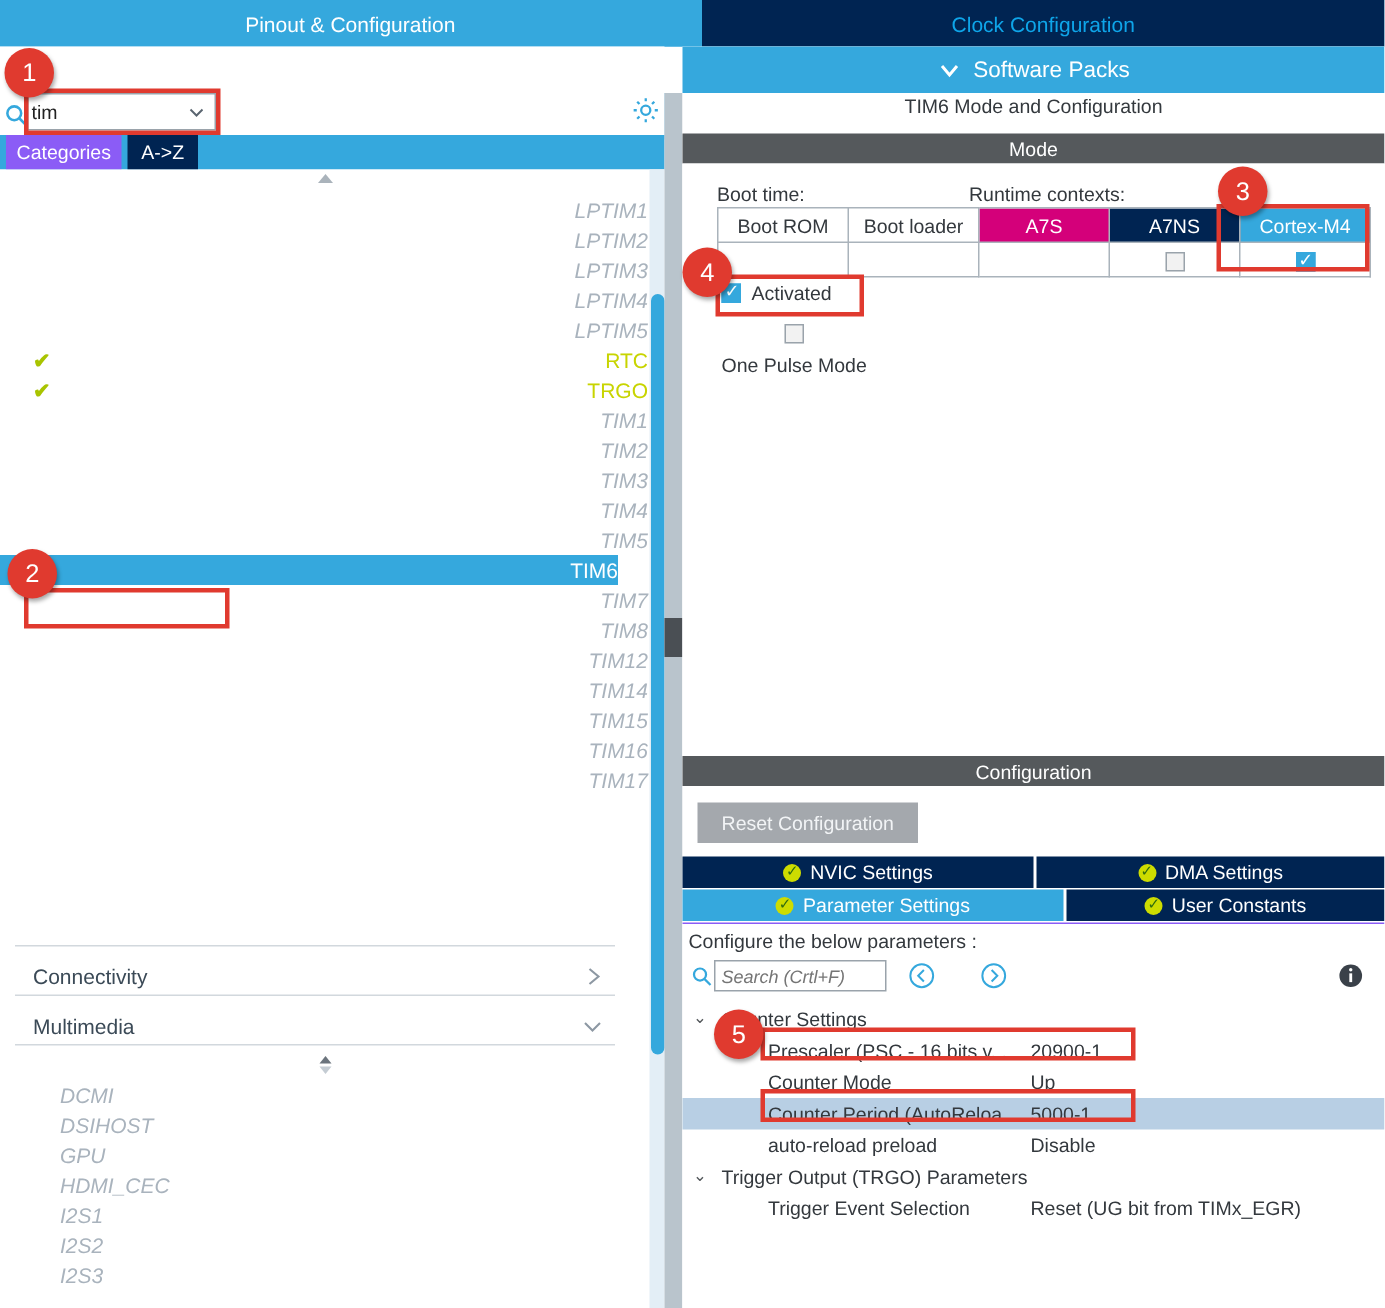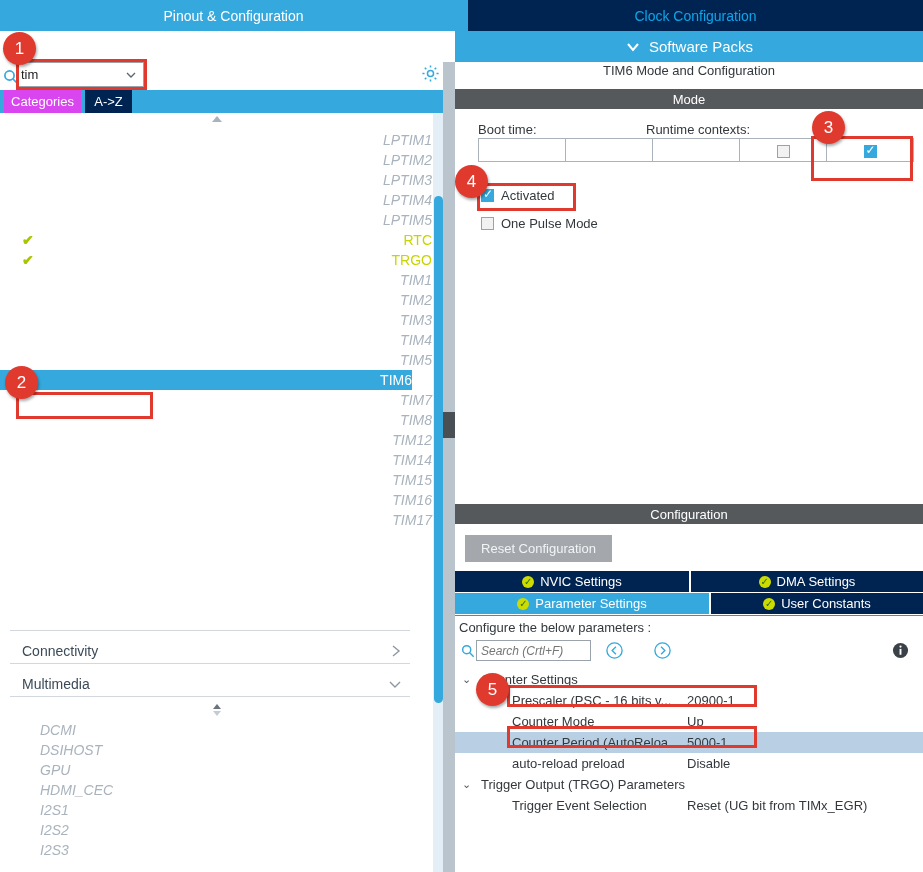--- a/index.html
+++ b/index.html
@@ -43,21 +43,21 @@
   }
   .search-caret { position: absolute; right: 6px; top: 6px; width: 12px; height: 12px; color: #5a6570; }
 
   .gear-icon { position: absolute; left: 421px; top: 64px; width: 19px; height: 19px; color: #35a8dd; }
 
   .subtabs { position: absolute; left: 0; top: 90px; width: 443px; height: 23px; background: #35a8dd; }
   .subtab {
     position: absolute; top: 0; height: 23px; color: #ffffff; font-size: 13px;
     display: flex; align-items: center; justify-content: center; padding: 0 8px;
   }
-  .subtab.categories { left: 4px; width: 77px; background: #d946ef; }
+  .subtab.categories { left: 4px; width: 77px; background: #8b5cf6; }
   .subtab.az { left: 85px; width: 47px; background: #002452; }
 
   .list-area { position: absolute; left: 0; top: 113px; width: 443px; height: 759px; background: #ffffff; overflow: hidden; }
   .collapse-arrow-top {
     position: absolute; left: 210px; top: 115px; width: 14px; height: 10px; color: #a8b0b8;
   }
   .periph-list { position: absolute; left: 0; top: 17px; width: 432px; text-align: right; }
   .periph-item {
     position: relative; height: 20px; line-height: 20px; padding-left: 40px;
     font-size: 14px; color: #a9b3bd; font-style: italic; white-space: nowrap;
@@ -115,21 +115,21 @@
   .mode-table th.cm4 { background: #35a8dd; color: #ffffff; }
 
   .cbox { display: inline-block; width: 13px; height: 13px; border: 1px solid #9aa3ab; background: #f2f2f2; vertical-align: middle; }
   .cbox.checked { background: #35a8dd; border-color: #35a8dd; position: relative; }
   .cbox.checked::after {
     content: "✓"; position: absolute; left: 1px; top: -3px; color: #fff; font-size: 12px; line-height: 14px;
   }
 
   .opt-row { position: absolute; left: 25px; font-size: 13px; color: #33383d; display: flex; align-items: center; gap: 7px; }
   .opt-activated { top: 189px; }
-  .opt-onepulse { top: 217px; }
+  .opt-onepulse { top: 217px; flex-direction: column; }
 
   
   .reset-btn {
     position: absolute; left: 465px; top: 535px; width: 147px; height: 27px;
     background: #a4a8ad; color: #f2f4f6; font-size: 13px; border: none;
     font-family: "Liberation Sans", sans-serif;
     display: flex; align-items: center; justify-content: center;
   }
   .cfg-tabs { position: absolute; left: 455px; top: 571px; width: 468px; height: 44px; }
   .cfg-tab {
@@ -306,20 +306,27 @@
     <div class="section-bar mode-bar">Mode</div>
 
     <div class="mode-body"></div>
   </div>
 
   <span class="lbl-boot" style="left:478px; top:122px;">Boot time:</span>
   <span class="lbl-runtime" style="left:646px; top:122px;">Runtime contexts:</span>
 
   <table class="mode-table" style="left:478px; top:138px;">
     <tbody>
+        <tr id="ctx-head">
+          <th class="">Boot ROM</th>
+          <th class="">Boot loader</th>
+          <th class="a7s">A7S</th>
+          <th class="a7ns">A7NS</th>
+          <th class="cm4">Cortex-M4</th>
+        </tr>
     <tr id="ctx-body">
           <td></td>
           <td></td>
           <td></td>
           <td><span class="cbox"></span></td>
           <td><span class="cbox checked"></span></td>
         </tr>
   </tbody>
     </table>
 

